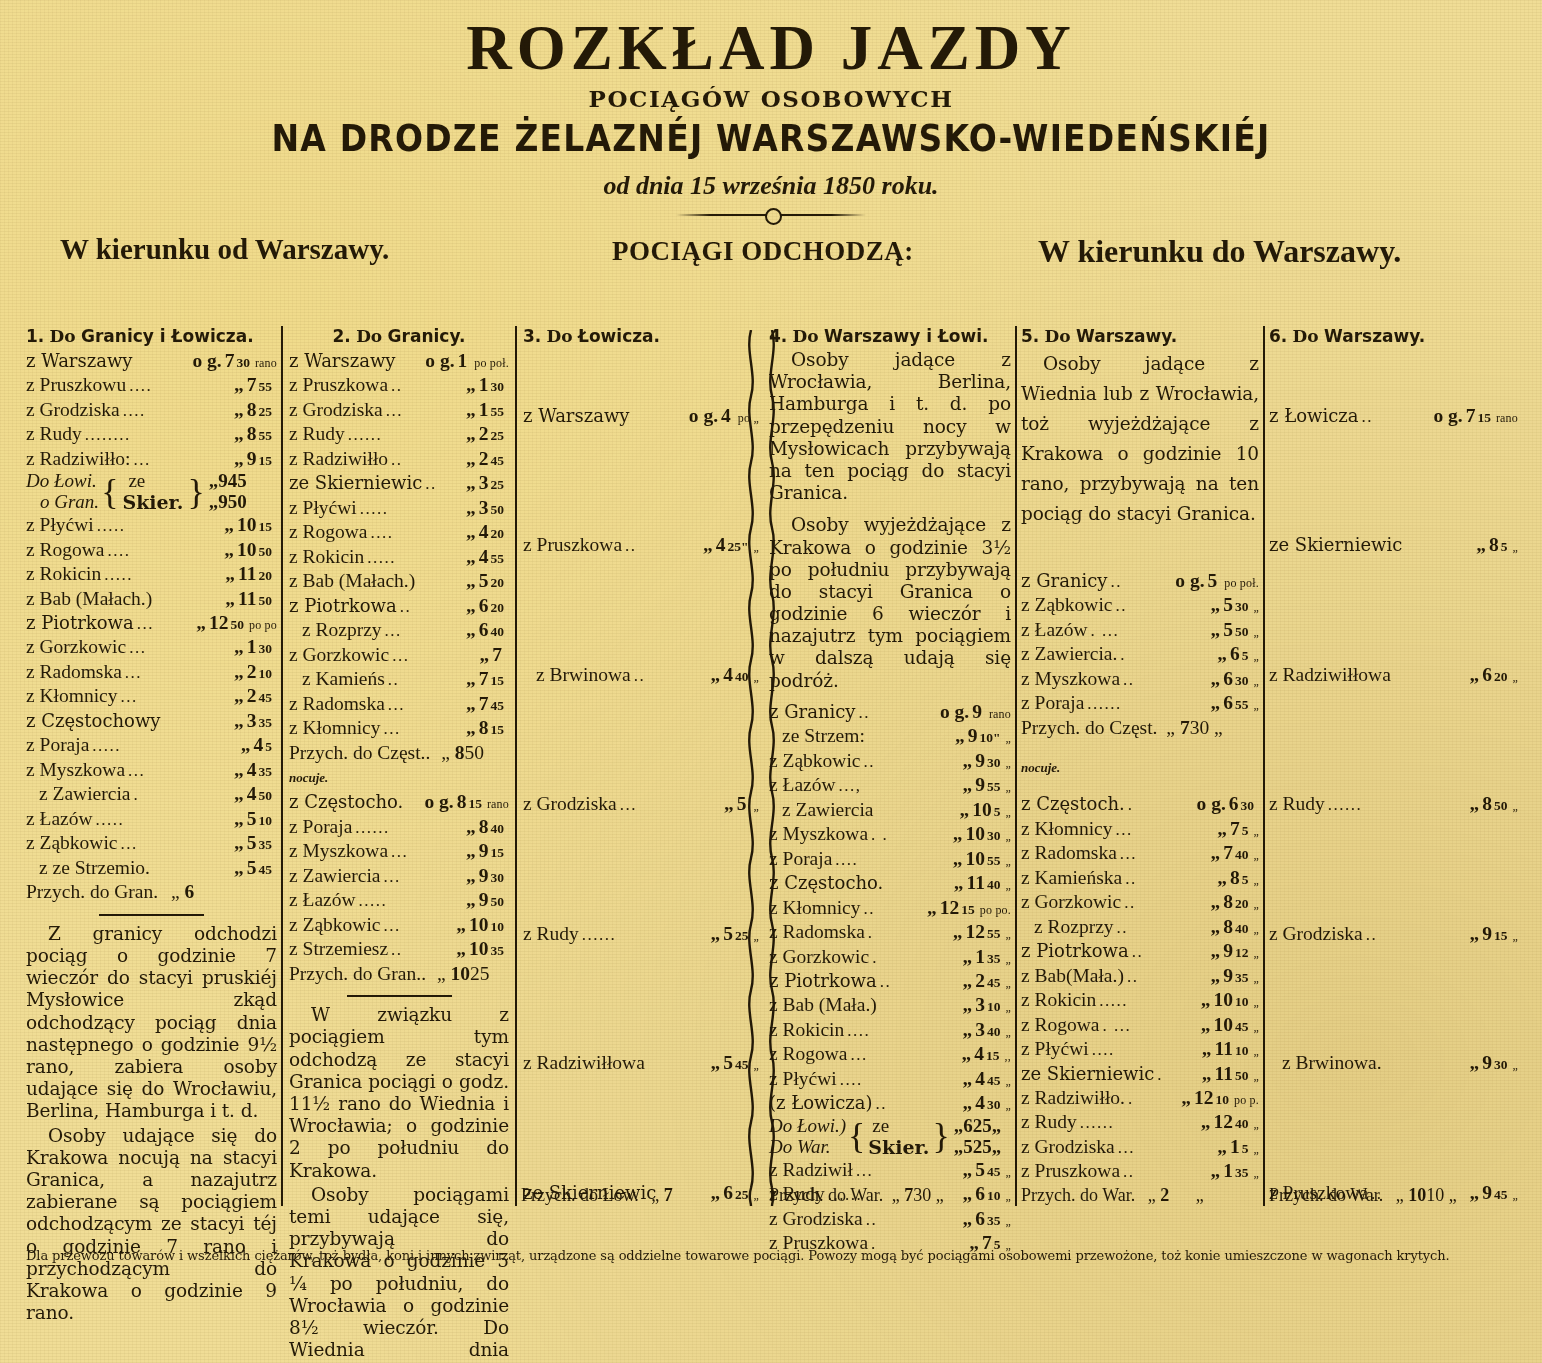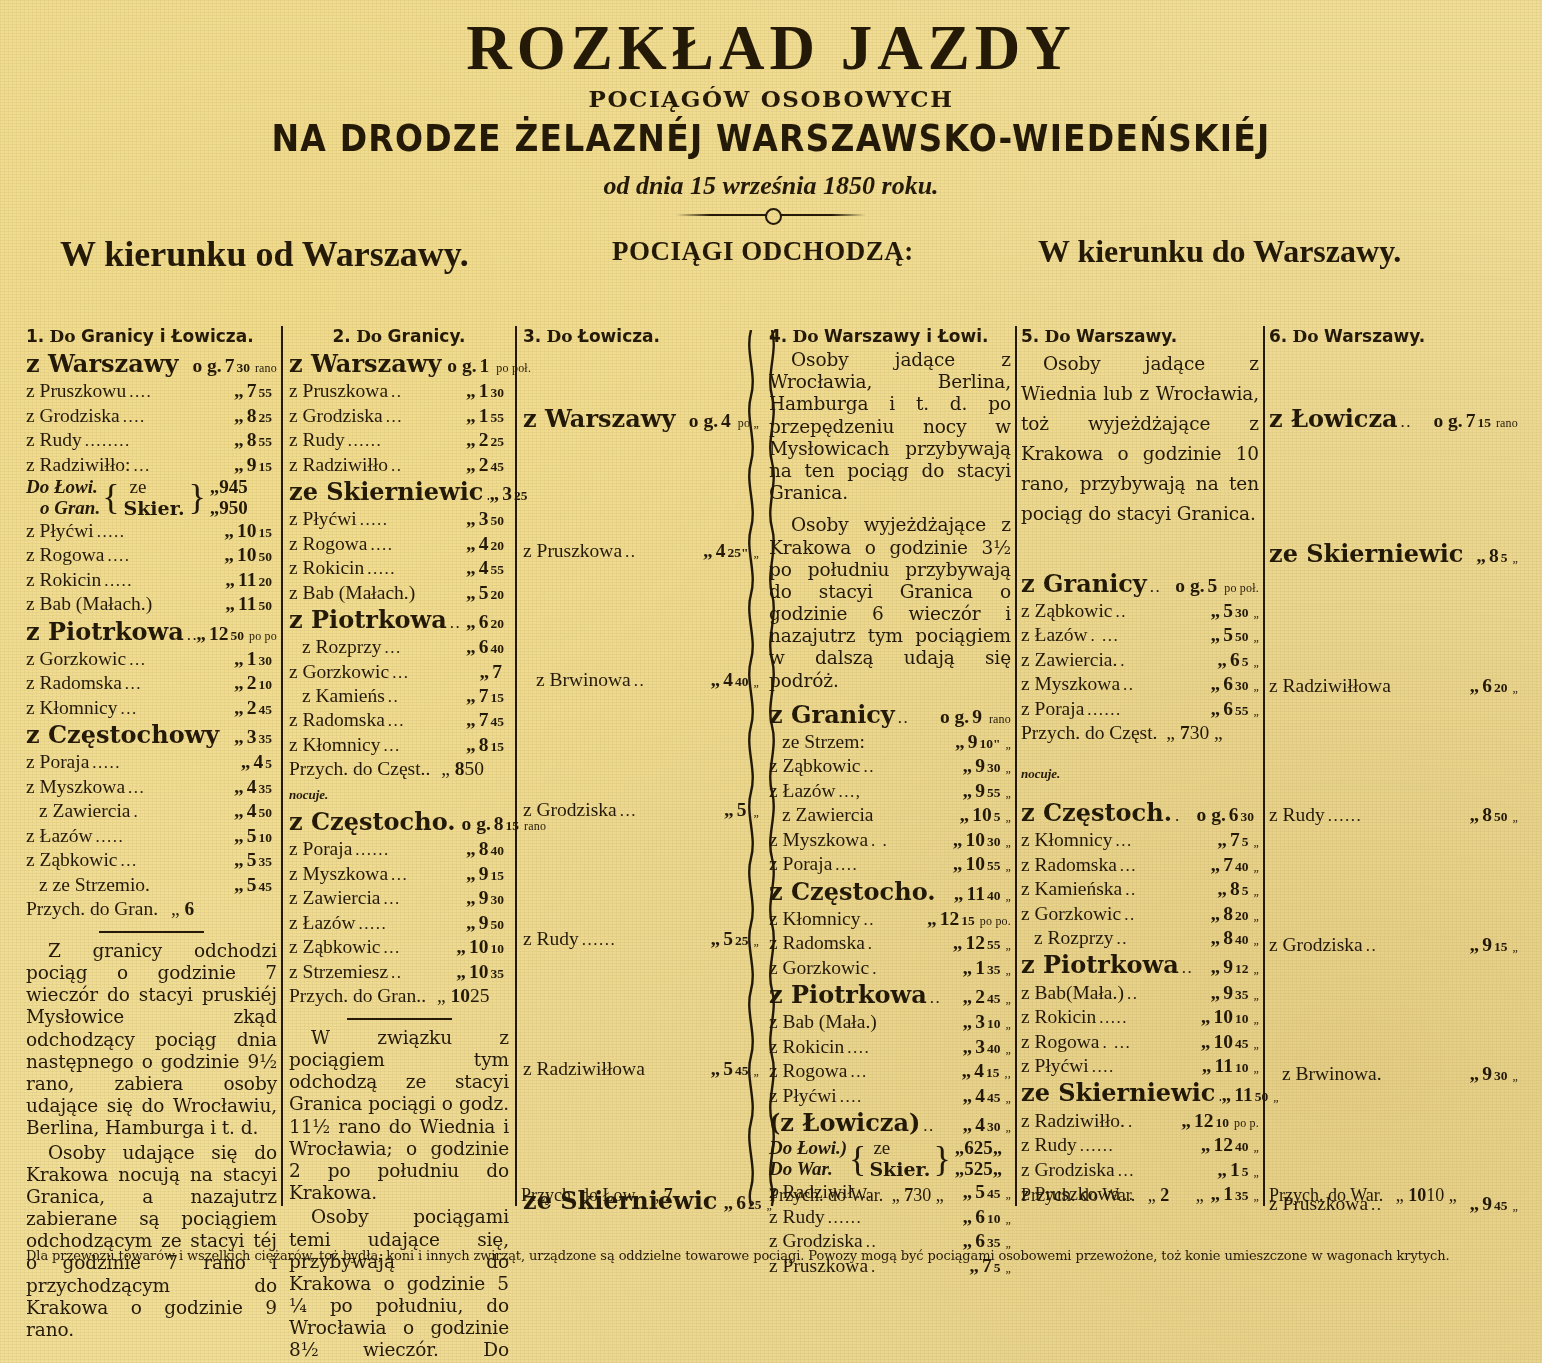--- a/index.html
+++ b/index.html
@@ -45,21 +45,21 @@
   }
   .orn{margin:6px auto 0;width:190px;height:16px;position:relative;}
   .orn .bar{position:absolute;left:0;right:0;top:7px;height:2px;
     background:linear-gradient(90deg,rgba(36,26,7,0) 0%,#241a07 18%,#241a07 82%,rgba(36,26,7,0) 100%);}
   .orn .dot{position:absolute;left:50%;top:1px;width:13px;height:13px;margin-left:-6px;
     border-radius:50%;border:2px solid #241a07;background:#f0dd96;}
 
   
   .banner{position:relative;height:42px;margin-top:10px;}
   .banner span{position:absolute;white-space:nowrap;}
-  .bL{left:60px;top:0;font-size:36px;font-weight:700;}
+  .bL{left:60px;top:0;font-size:29px;font-weight:700;}
   .bC{left:612px;top:3px;font-size:27px;font-weight:700;letter-spacing:.5px;}
   .bR{left:1038px;top:0;font-size:32px;font-weight:700;}
 
   
   .grid{position:absolute;left:22px;top:326px;width:1500px;height:880px;display:flex;}
   .col{position:relative;box-sizing:border-box;}
   .c1{width:259px;padding:0 4px;}
   .c2{width:234px;padding:0 6px;border-left:2px solid #241a07;}
   .c3{width:250px;padding:0 6px;border-left:2px solid #241a07;}
   .c4{width:250px;padding:0 4px;}
@@ -73,21 +73,21 @@
 
   
   .row{display:flex;align-items:baseline;font-size:19.5px;line-height:1.255;white-space:nowrap;}
   .row .place{flex:0 0 auto;}
   .row .lead{flex:1 1 auto;overflow:hidden;font-size:17px;letter-spacing:1.5px;
               padding:0 3px;color:#241a07;}
   .row .hr{flex:0 0 auto;text-align:right;font-weight:700;}
   .row .mn{font-size:13.5px;font-weight:700;padding-left:2px;}
   .row .sfx{font-size:12px;padding-left:5px;letter-spacing:.2px;}
   .row .qt{padding-right:3px;font-weight:700;}
-  .bold .place{font-weight:700;font-family:"DejaVu Serif",serif;font-size:24px;}
+  .bold .place{font-weight:400;font-family:"DejaVu Serif",serif;font-size:18px;}
   .ind{padding-left:26px;}
   .ind2{padding-left:13px;}
   .arr{font-size:19.5px;line-height:1.27;white-space:nowrap;font-weight:400;}
   .arr .hr{font-weight:700;}
   .noct{text-align:left;font-style:italic;font-size:13px;margin:5px 0 4px;font-weight:700;}
   .rule{width:105px;height:2px;background:#241a07;margin:9px auto 7px;}
 
   .para{font-size:18.5px;line-height:1.2;text-align:justify;text-justify:inter-word;
         margin-top:2px;font-family:"DejaVu Serif",serif;font-weight:400;
         hyphens:none;letter-spacing:-.1px;}
@@ -96,21 +96,21 @@
   
   .sparse .row{font-size:19.5px;}
 
   
   .brk{display:flex;align-items:center;font-size:19px;white-space:nowrap;line-height:1.1;}
   .brk .lbls{display:flex;flex-direction:column;}
   .brk .mid{display:flex;align-items:center;padding:0 2px;}
   .brk .bigbr{font-size:36px;line-height:.8;font-weight:300;}
   .brk .tms{display:flex;flex-direction:column;text-align:left;padding-left:2px;}
   .brk .tms div{font-weight:700;}
-  .it{font-style:italic;font-weight:bold;}
+  .it{font-style:italic;}
   .bd{font-weight:700;font-family:"DejaVu Serif",serif;}
 
   
   .foot-arr{position:absolute;bottom:0;left:4px;right:4px;font-size:18px;white-space:nowrap;}
 
   
   .wave{position:absolute;top:0;bottom:0;width:14px;overflow:hidden;}
   .wave svg{display:block;}
   .w1{left:744px;top:330px;height:876px;}
   .w2{left:765px;top:330px;height:876px;}

